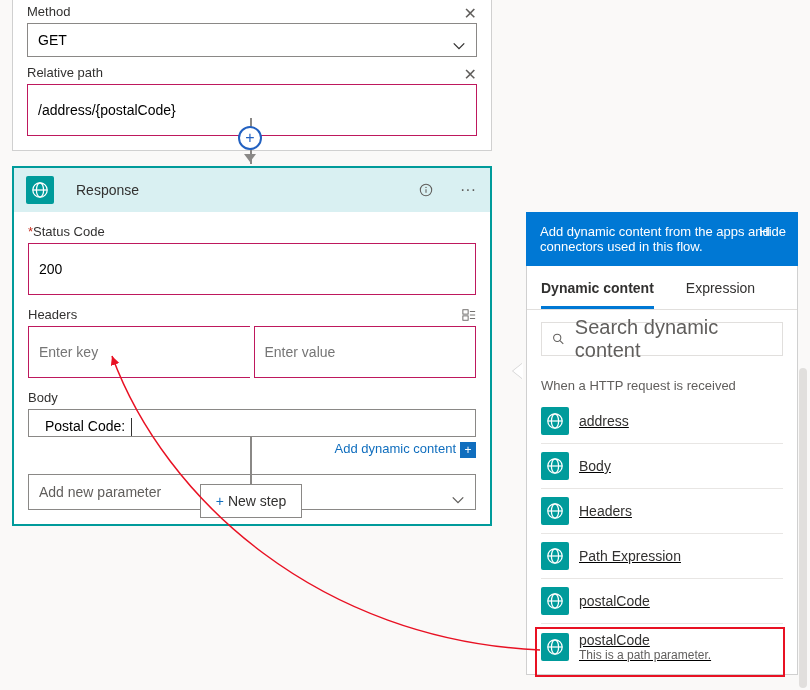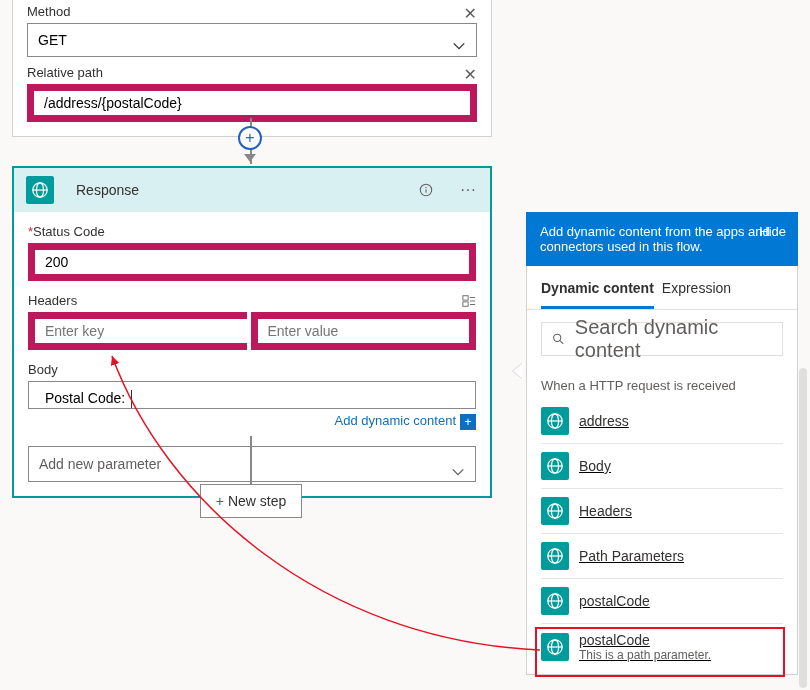--- a/index.html
+++ b/index.html
@@ -8,21 +8,21 @@
 
 .flow-area { position: absolute; left: 0; top: 0; width: 500px; height: 690px; }
 
 
 .http-card { position: absolute; left: 12px; top: 0; width: 480px; background: #fff; border: 1px solid #d0d0d0; border-top: none; padding: 4px 14px 14px 14px; }
 .field-group { position: relative; margin-bottom: 8px; }
 .field-label { font-size: 13px; color: #323130; margin-bottom: 4px; display: block; }
 .close-x { position: absolute; right: 0; top: 0; font-size: 16px; color: #605e5c; cursor: pointer; }
 .select-box { position: relative; width: 100%; height: 34px; border: 1px solid #8a8886; background: #fff; padding: 0 10px; font-size: 14px; line-height: 32px; }
 .select-box .chev { position: absolute; right: 10px; top: 8px; }
-.text-box { width: 100%; height: 38px; border: 7px solid #be185d; background: #fff; padding: 0 10px; font-size: 14px; }
+.text-box { width: 100%; height: 52px; border: 1px solid #be185d; background: #fff; padding: 0 10px; font-size: 14px; }
 
 
 .connector-top { position: absolute; left: 250px; top: 118px; width: 2px; height: 46px; background: #8a8886; }
 .plus-circle { position: absolute; left: 238px; top: 126px; width: 24px; height: 24px; border-radius: 50%; border: 2px solid #2261c1; background: #fff; color: #2261c1; font-size: 16px; line-height: 20px; text-align: center; z-index: 2; }
 .arrow-down { position: absolute; left: 244px; top: 154px; width: 0; height: 0; border-left: 6px solid transparent; border-right: 6px solid transparent; border-top: 8px solid #8a8886; }
 
 
 .response-card { position: absolute; left: 12px; top: 166px; width: 480px; background: #fff; border: 2px solid #009b9b; }
 .response-header { height: 44px; background: #d9f0f2; display: flex; align-items: center; padding: 0 12px; gap: 22px; }
 .resp-icon { width: 28px; height: 28px; background: #009b9b; border-radius: 2px; display: flex; align-items: center; justify-content: center; color: #fff; }
@@ -46,21 +46,21 @@
 
 .connector-mid { position: absolute; left: 250px; top: 436px; width: 2px; height: 48px; background: #8a8886; }
 .newstep-btn { position: absolute; left: 200px; top: 484px; width: 102px; height: 34px; background: #fff; border: 1px solid #8a8886; font-size: 14px; color: #323130; display: flex; align-items: center; justify-content: center; cursor: pointer; }
 .newstep-btn .plus { color: #106ebe; margin-right: 4px; }
 
 
 .dc-panel { position: absolute; right: 12px; top: 212px; width: 272px; }
 .dc-banner { background: #0078d4; color: #fff; padding: 12px 14px; font-size: 13px; position: relative; }
 .dc-hide { position: absolute; right: 12px; top: 12px; font-size: 13px; cursor: pointer; }
 .dc-body { background: #fff; border: 1px solid #d0d0d0; border-top: none; }
-.dc-tabs { display: flex; padding: 0 14px; gap: 8px; border-bottom: 1px solid #e1dfdd; }
+.dc-tabs { display: flex; padding: 0 14px; gap: 32px; border-bottom: 1px solid #e1dfdd; }
 .dc-tab { font-size: 14px; color: #323130; padding: 14px 0 10px 0; border-bottom: 3px solid transparent; cursor: pointer; }
 .dc-tab.active { border-bottom-color: #0078d4; font-weight: 600; }
 .dc-search { margin: 12px 14px; height: 34px; border: 1px solid #e1dfdd; display: flex; align-items: center; padding: 0 10px; gap: 10px; color: #605e5c; font-size: 20px; }
 .dc-list { padding: 0 14px 4px 14px; position: relative; }
 .dc-scroll { position: absolute; right: -10px; top: 0; width: 8px; height: 320px; background: #e1dfdd; border-radius: 4px; }
 .dc-group-head { font-size: 13px; color: #605e5c; padding: 10px 0 6px 0; }
 .dc-item { display: flex; align-items: center; gap: 10px; padding: 8px 0; border-bottom: 1px solid #e8e6e4; cursor: pointer; }
 .dc-item:last-child { border-bottom: none; }
 .token-icon { width: 28px; height: 28px; background: #009b9b; border-radius: 2px; display: flex; align-items: center; justify-content: center; color: #fff; flex-shrink: 0; }
 .dc-item-text { flex: 1; min-width: 0; text-decoration: underline; }
@@ -225,21 +225,21 @@
       </div>
       <div class="dc-item">
         <div class="token-icon">
             <svg viewBox="0 0 20 20">
               <circle cx="10" cy="10" r="8" stroke="#fff" stroke-width="1.4" fill="none"></circle>
               <ellipse cx="10" cy="10" rx="4" ry="8" stroke="#fff" stroke-width="1.4" fill="none"></ellipse>
               <line x1="2" y1="10" x2="18" y2="10" stroke="#fff" stroke-width="1.4"></line>
             </svg>
           </div>
         <div class="dc-item-text">
-            <div class="dc-item-name">Path Parameters</div>
+            <div class="dc-item-name">Path Expression</div>
           </div>
       </div>
       <div class="dc-item">
         <div class="token-icon">
             <svg viewBox="0 0 20 20">
               <circle cx="10" cy="10" r="8" stroke="#fff" stroke-width="1.4" fill="none"></circle>
               <ellipse cx="10" cy="10" rx="4" ry="8" stroke="#fff" stroke-width="1.4" fill="none"></ellipse>
               <line x1="2" y1="10" x2="18" y2="10" stroke="#fff" stroke-width="1.4"></line>
             </svg>
           </div>

